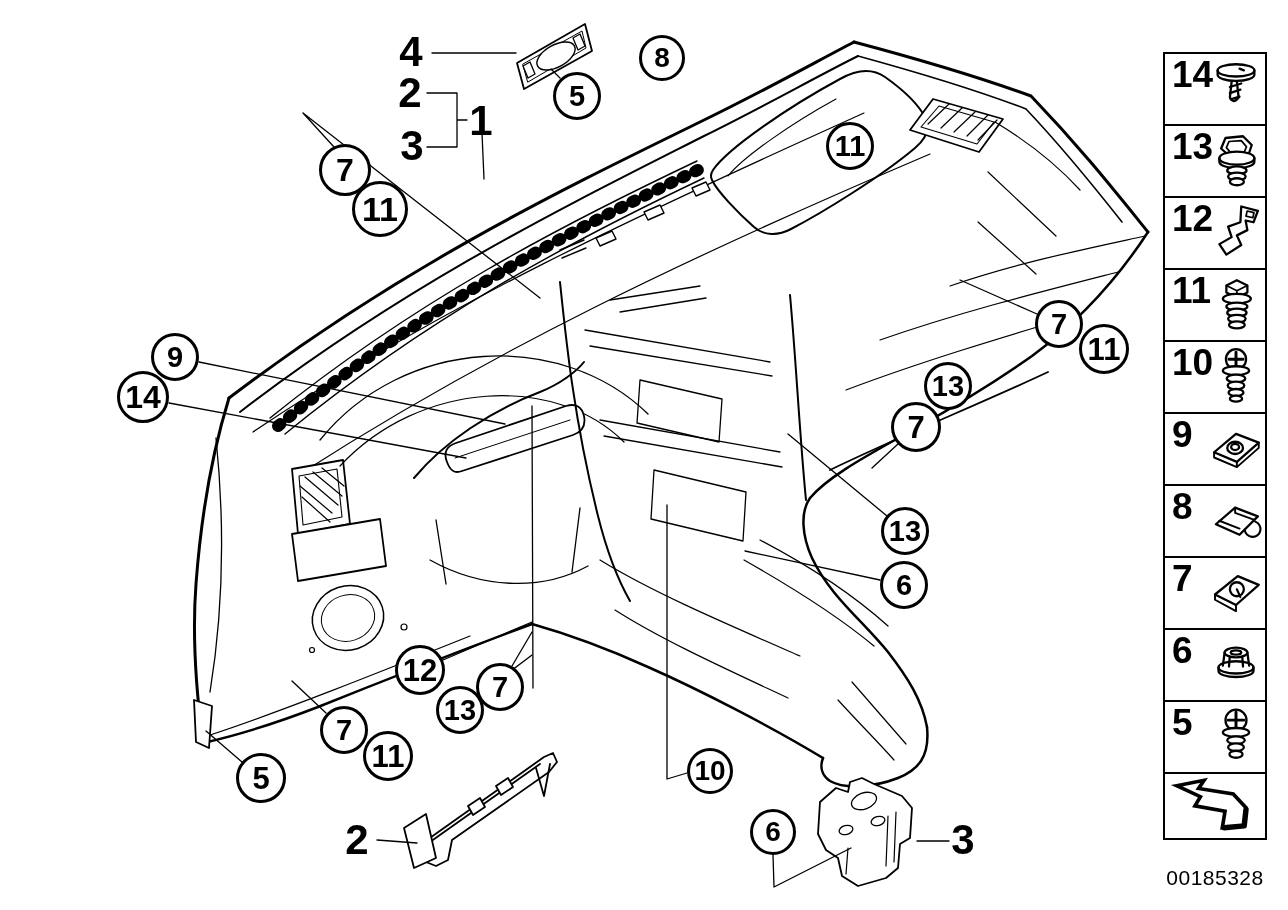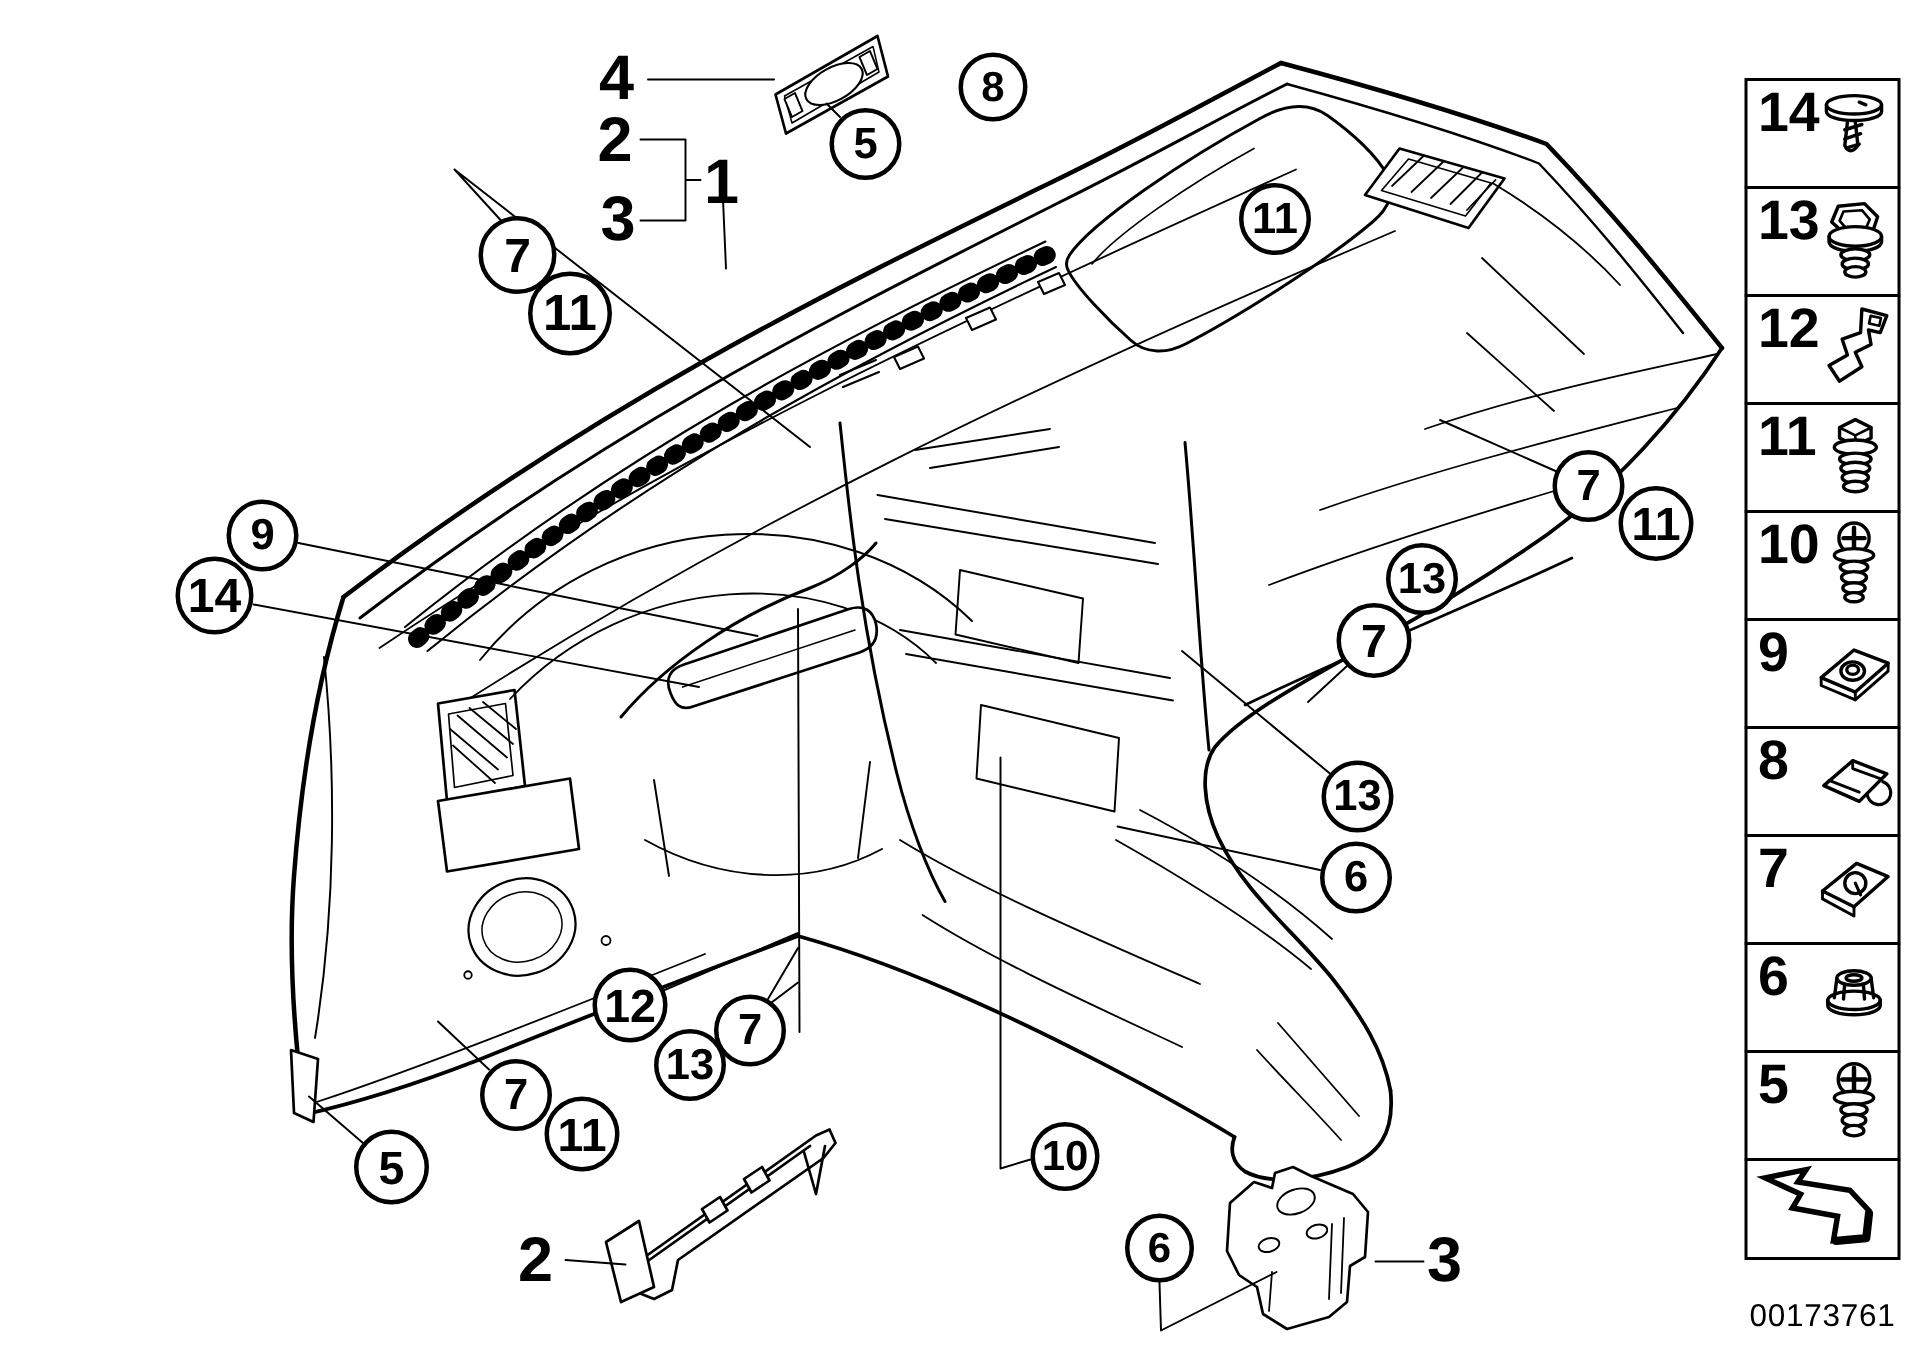--- a/index.html
+++ b/index.html
@@ -275,14 +275,14 @@
           </svg></span>
       </div>
       <div class="cell arrow">
         <span class="ico"><svg width="98" height="62" viewBox="0 0 104 68" fill="none" stroke="#000" stroke-width="2.6" stroke-linecap="round" stroke-linejoin="round">
             <path fill="#fff" stroke-width="4" stroke-linejoin="miter" d="M10,14 L40,8 L34,17 L72,23 L86,38 L84,58 L60,60 L63,42 L30,36 L36,26 Z"></path>
             <path stroke-width="6" d="M86,40 L84,58 L62,60"></path>
           </svg></span>
       </div>
     </aside>
 
-  <div id="drawnum">00173761</div>
+  <div id="drawnum">00185328</div>
 </div>
 
 </body></html>

